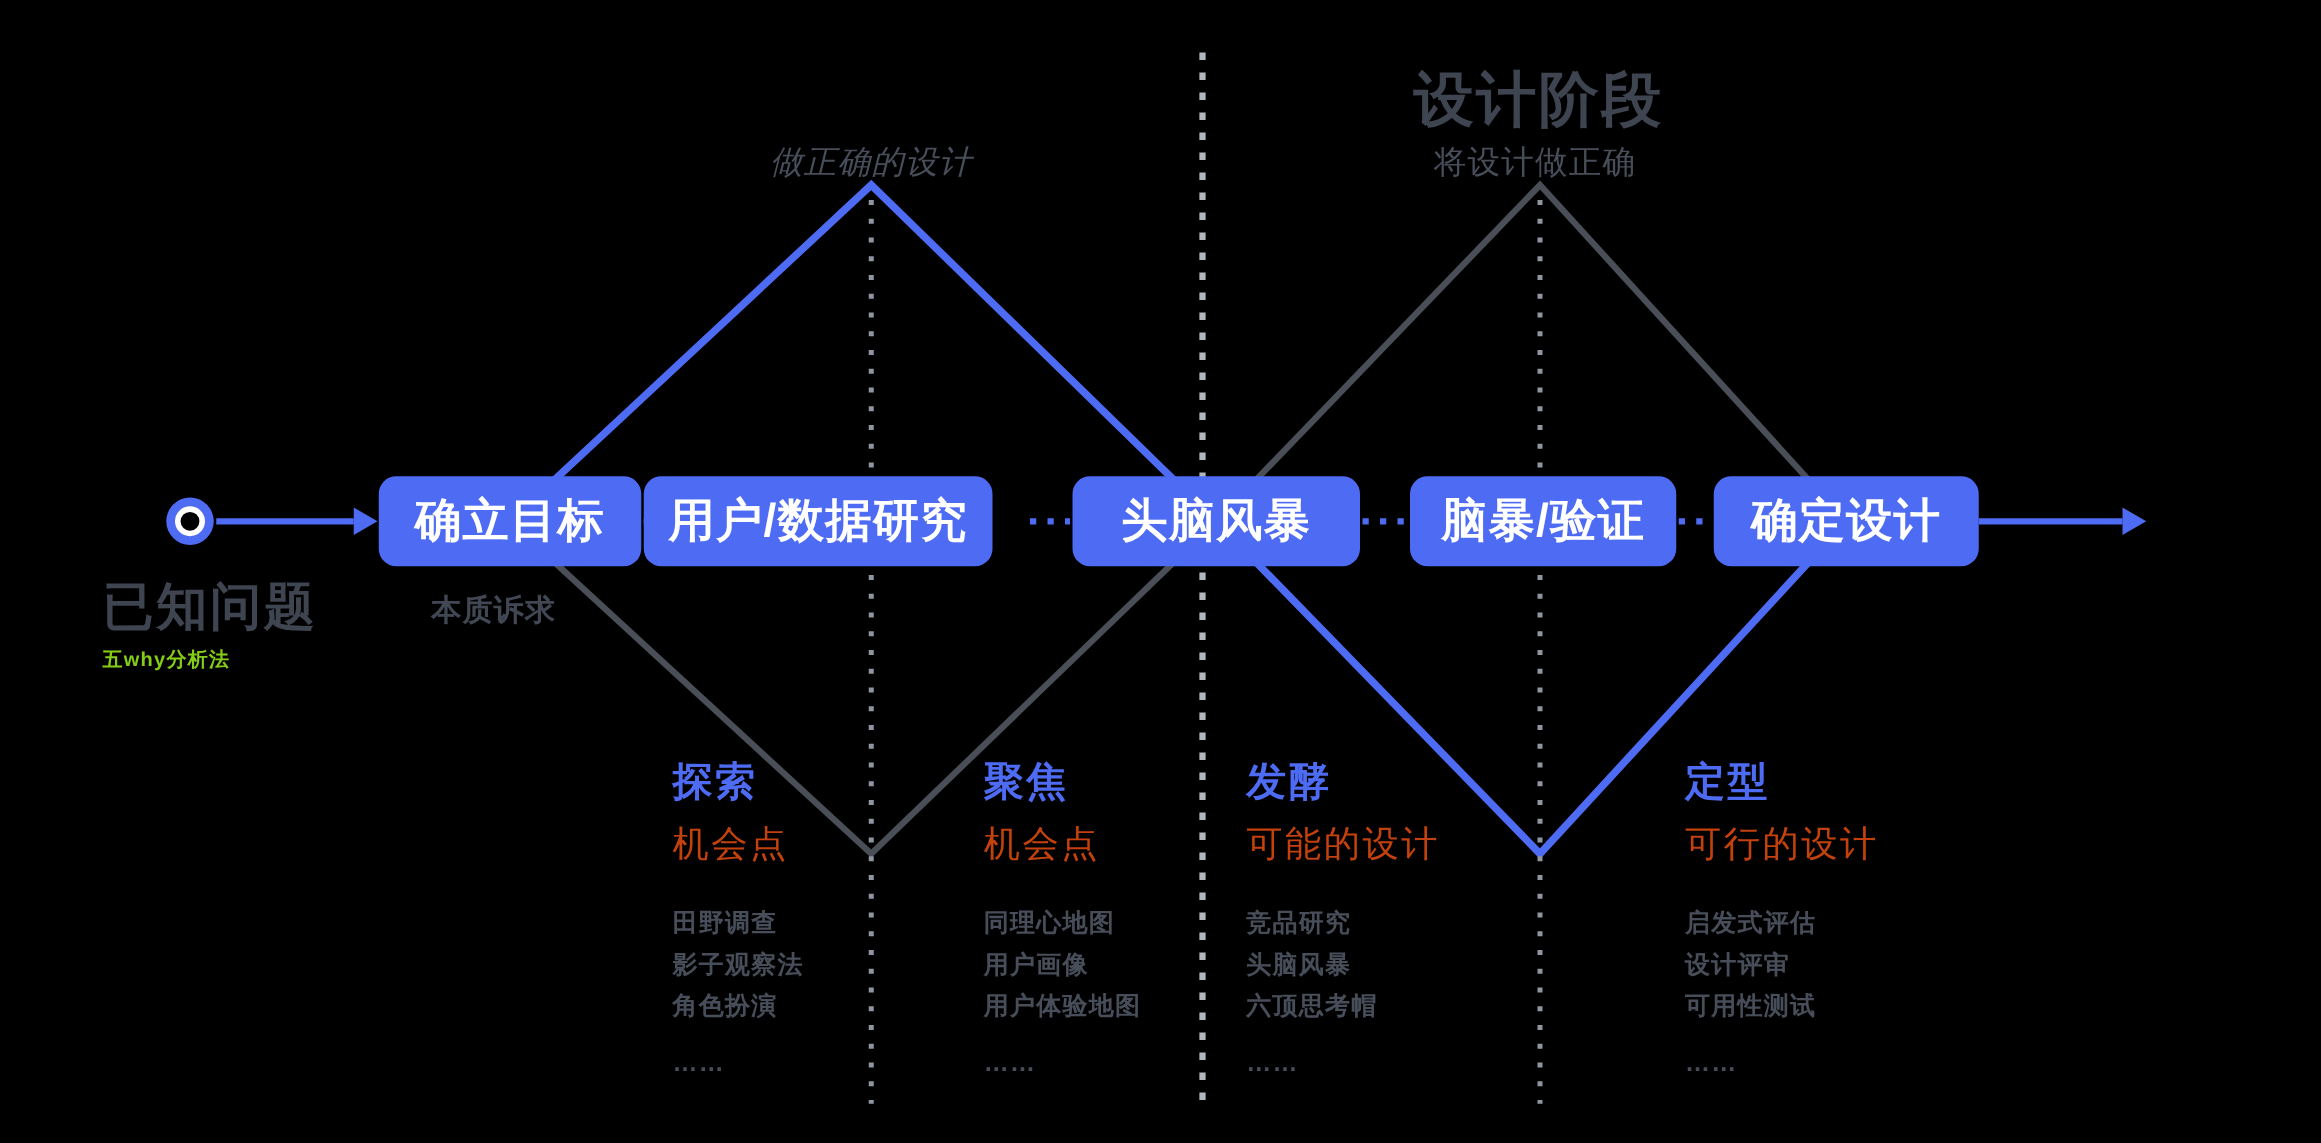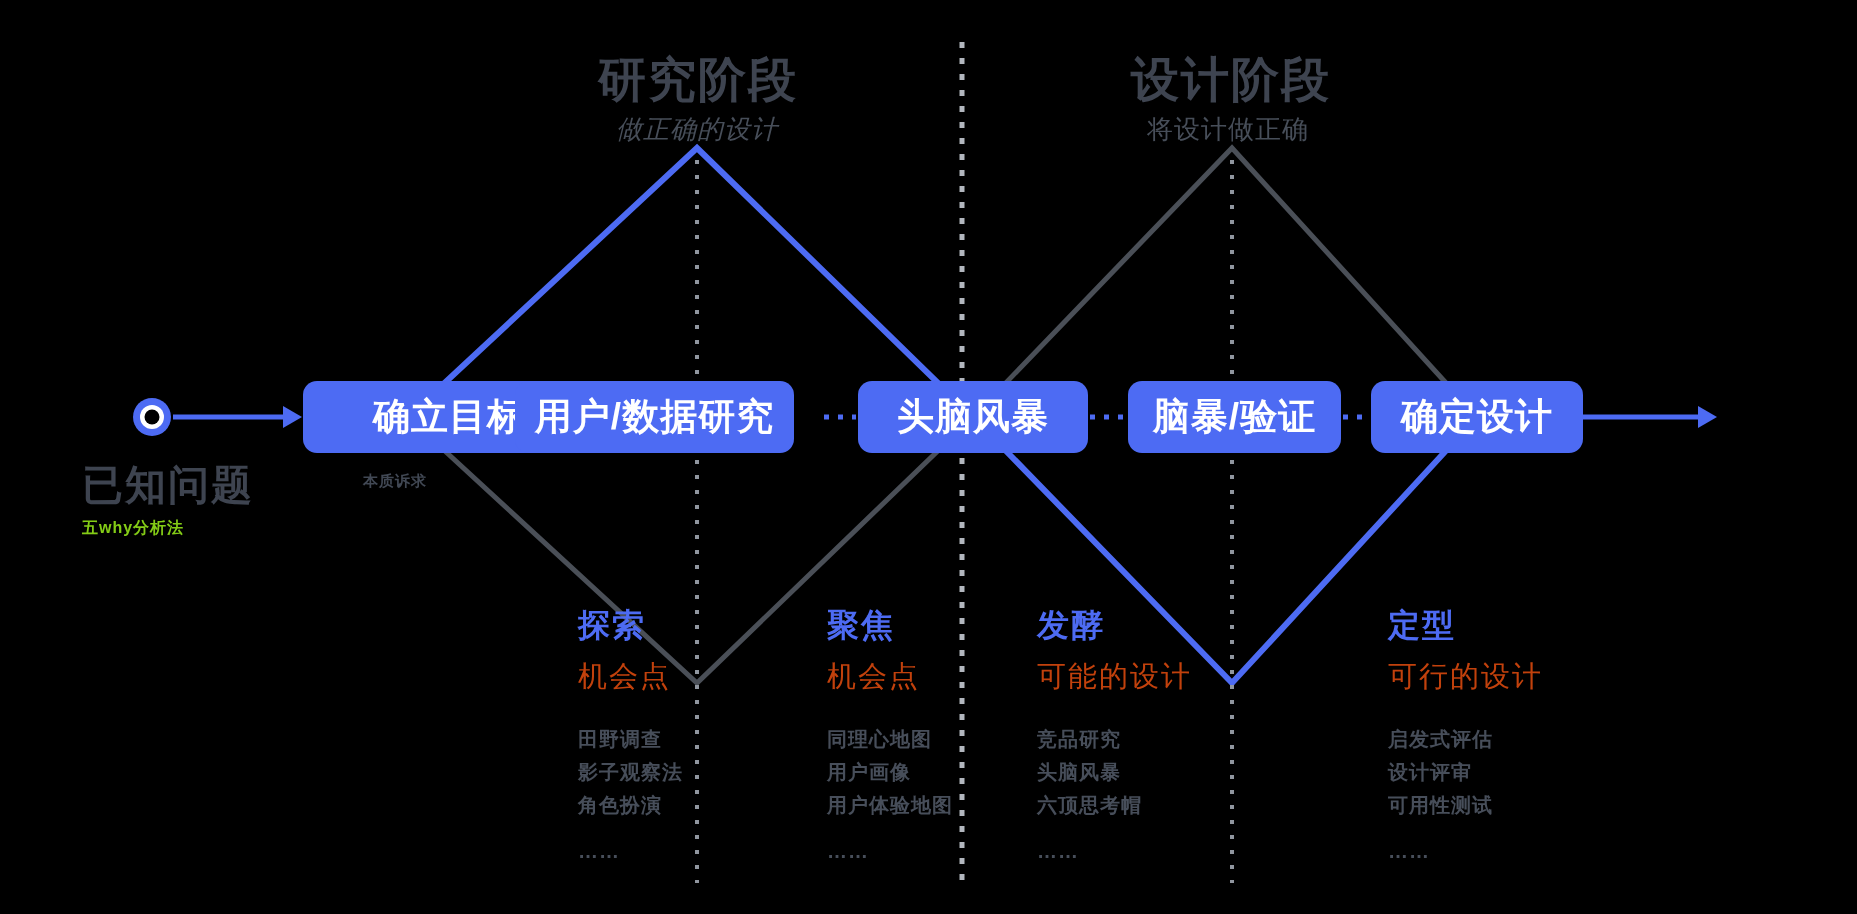--- a/index.html
+++ b/index.html
@@ -14,23 +14,23 @@
   .phase-sub{font-size:26px;font-weight:500;color:#474E59;letter-spacing:1px;}
   
   .pill{
     top:381px;height:72px;background:#4D6BF3;border-radius:14px;
     display:flex;align-items:center;justify-content:center;
     color:#fff;font-size:37px;font-weight:700;letter-spacing:1px;z-index:3;
   }
   
   .known{font-size:41px;font-weight:700;color:#3E4450;letter-spacing:2px;}
   .fivewhy{font-size:16px;font-weight:600;color:#84cc16;letter-spacing:1px;}
-  .note{font-size:15px;font-weight:600;color:#414854;letter-spacing:1px;}
+  .note{font-size:24px;font-weight:600;color:#414854;letter-spacing:1px;}
   
-  .stage{top:606px;width:300px;margin-left:40px;}
+  .stage{top:606px;width:300px;}
   .stage-title{font-size:32px;font-weight:700;color:#4D6BF3;line-height:38px;letter-spacing:2px;}
   .stage-sub{font-size:29px;font-weight:400;color:#c2410c;line-height:33px;margin-top:16px;letter-spacing:2px;}
   .stage-list{margin:30px 0 0 0;padding:0;list-style:none;}
   .stage-list li{font-size:20px;font-weight:600;color:#474E5A;line-height:33px;letter-spacing:1px;}
   .stage-list li.ellipsis{margin-top:13px;}
   svg{position:absolute;left:0;top:0;z-index:1;}
   .txt{z-index:2;}
 </style>
 </head>
 <body>
@@ -62,30 +62,29 @@
       <line x1="173" y1="417" x2="283" y2="417" stroke="#4D6BF3" stroke-width="5"></line>
       <polygon points="283,406 283,428 302,417" fill="#4D6BF3"></polygon>
     </g>
 
     <g>
       <line x1="1583" y1="417" x2="1698" y2="417" stroke="#4D6BF3" stroke-width="5"></line>
       <polygon points="1698,406 1698,428 1717,417" fill="#4D6BF3"></polygon>
     </g>
   </svg>
 
-  <div class="abs cx txt phase-title" style="left:698px;top:48px;">研究阶段</div>
   <div class="abs cx txt phase-sub" style="left:697px;top:112px;font-style:italic;">做正确的设计</div>
   <div class="abs cx txt phase-title" style="left:1231px;top:48px;">设计阶段</div>
   <div class="abs cx txt phase-sub" style="left:1228px;top:112px;">将设计做正确</div>
 
   <div class="abs txt known" style="left:82px;top:458px;">已知问题</div>
   <div class="abs txt fivewhy" style="left:82px;top:518px;">五why分析法</div>
   <div class="abs cx txt note" style="left:395px;top:472px;">本质诉求</div>
 
-  <div class="abs pill" style="left:303px;width:210px;padding-left:41px;">确立目标</div>
+  <div class="abs pill" style="left:303px;width:210px;">确立目标</div>
   <div class="abs pill" style="left:515px;width:279px;">用户/数据研究</div>
   <div class="abs pill" style="left:858px;width:230px;">头脑风暴</div>
   <div class="abs pill" style="left:1128px;width:213px;">脑暴/验证</div>
   <div class="abs pill" style="left:1371px;width:212px;">确定设计</div>
 
   <div class="abs txt stage" style="left:538px;">
     <div class="stage-title">探索</div>
     <div class="stage-sub">机会点</div>
     <ul class="stage-list">
       <li>田野调查</li>

